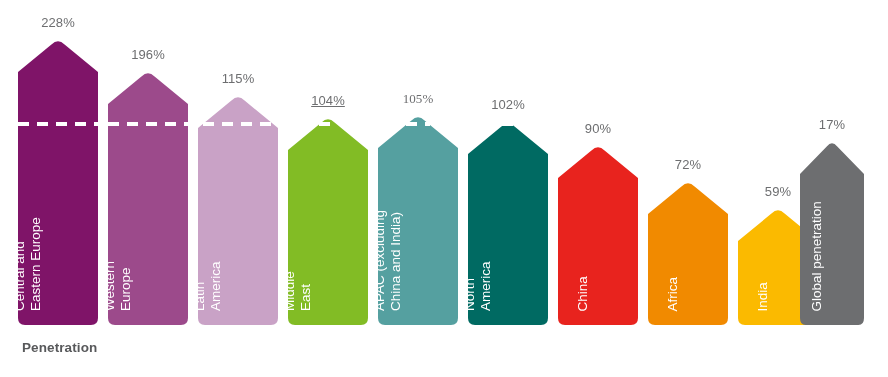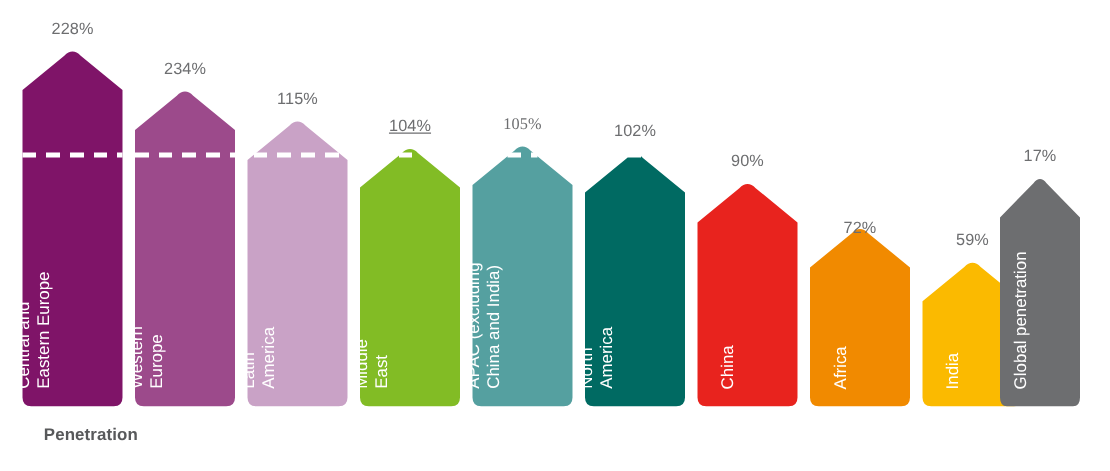--- a/index.html
+++ b/index.html
@@ -54,21 +54,21 @@
     background:transparent;
   }
   .dash-line span{
     display:block;
     height:4px;
     width:100%;
     background-image:repeating-linear-gradient(to right,#ffffff 0px,#ffffff 11px,rgba(0,0,0,0) 11px,rgba(0,0,0,0) 19px);
   }
   .axis-title{
     position:absolute;
-    left:35px;
+    left:22px;
     top:340px;
     font-size:13.5px;
     font-weight:bold;
     color:#58595b;
     letter-spacing:0.1px;
   }
 </style>
 </head>
 <body>
 
@@ -89,21 +89,21 @@
       </div>
       <div class="bar-group" style="left: 108px; width: 80px; height: 255px;">
         <div style="position: absolute; left: 0px; bottom: 0px; width: 80px; height: 255px;">
           <svg width="80" height="255" viewBox="0 0 80 255" class="bar-shape" preserveAspectRatio="none">
             <path d="M 0 248 L 0 34 L 33.44 6.56 Q 40 0 46.56 6.56 L 80 34 L 80 248 Q 80 255 73 255 L 7 255 Q 0 255 0 248 Z" fill="#9C4A8B"></path>
           </svg>
         </div>
         <div class="cat-label" style="left: 0px; width: 80px; bottom: 0px; height: 0px;"><div class="cat-label-inner" style="left: 40px; bottom: 14px; transform: rotate(-90deg) translateY(-50%); transform-origin: left bottom;">Western
 Europe</div></div>
       </div>
-      <div class="value-label" style="left: 148px; top: 47px;">234%</div>
+      <div class="value-label" style="left: 148px; top: 47px;">196%</div>
       <div class="dash-line" style="left: 108px; top: 122px; width: 80px;">
         <span></span>
       </div>
       <div class="bar-group" style="left: 198px; width: 80px; height: 231px;">
         <div style="position: absolute; left: 0px; bottom: 0px; width: 80px; height: 231px;">
           <svg width="80" height="231" viewBox="0 0 80 231" class="bar-shape" preserveAspectRatio="none">
             <path d="M 0 224 L 0 34 L 33.44 6.56 Q 40 0 46.56 6.56 L 80 34 L 80 224 Q 80 231 73 231 L 7 231 Q 0 231 0 224 Z" fill="#C9A2C6"></path>
           </svg>
         </div>
         <div class="cat-label" style="left: 0px; width: 80px; bottom: 0px; height: 0px;"><div class="cat-label-inner" style="left: 40px; bottom: 14px; transform: rotate(-90deg) translateY(-50%); transform-origin: left bottom;">Latin
@@ -162,21 +162,21 @@
       </div>
       <div class="value-label" style="left: 598px; top: 121px; text-align: center;">90%</div>
       <div class="bar-group" style="left: 648px; width: 80px; height: 145px;">
         <div style="position: absolute; left: 0px; bottom: 0px; width: 80px; height: 145px;">
           <svg width="80" height="145" viewBox="0 0 80 145" class="bar-shape" preserveAspectRatio="none">
             <path d="M 0 138 L 0 34 L 33.44 6.56 Q 40 0 46.56 6.56 L 80 34 L 80 138 Q 80 145 73 145 L 7 145 Q 0 145 0 138 Z" fill="#F18A00"></path>
           </svg>
         </div>
         <div class="cat-label" style="left: 0px; width: 80px; bottom: 0px; height: 0px;"><div class="cat-label-inner" style="left: 40px; bottom: 14px; transform: rotate(-90deg) translateY(-50%); transform-origin: left bottom;">Africa</div></div>
       </div>
-      <div class="value-label" style="left: 688px; top: 174px;">72%</div>
+      <div class="value-label" style="left: 688px; top: 157px;">72%</div>
       <div class="bar-group" style="left: 738px; width: 80px; height: 118px;">
         <div style="position: absolute; left: 0px; bottom: 0px; width: 80px; height: 118px;">
           <svg width="80" height="118" viewBox="0 0 80 118" class="bar-shape" preserveAspectRatio="none">
             <path d="M 0 111 L 0 34 L 33.44 6.56 Q 40 0 46.56 6.56 L 80 34 L 80 111 Q 80 118 73 118 L 7 118 Q 0 118 0 111 Z" fill="#FBBA00"></path>
           </svg>
         </div>
         <div class="cat-label" style="left: 0px; width: 80px; bottom: 0px; height: 0px;"><div class="cat-label-inner" style="left: 40px; bottom: 14px; transform: rotate(-90deg) translateY(-50%); transform-origin: left bottom;">India</div></div>
       </div>
       <div class="value-label" style="left: 778px; top: 184px;">59%</div>
       <div class="bar-group" style="left: 800px; width: 64px; height: 185px;">

